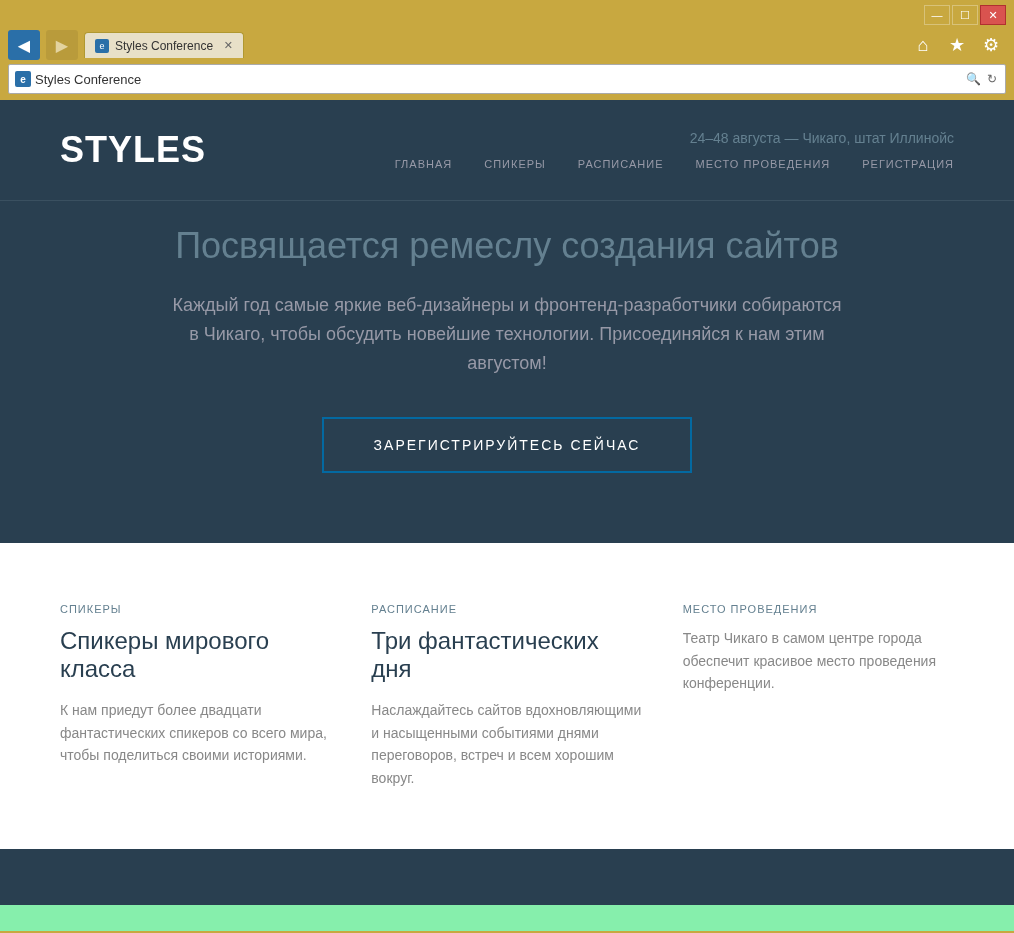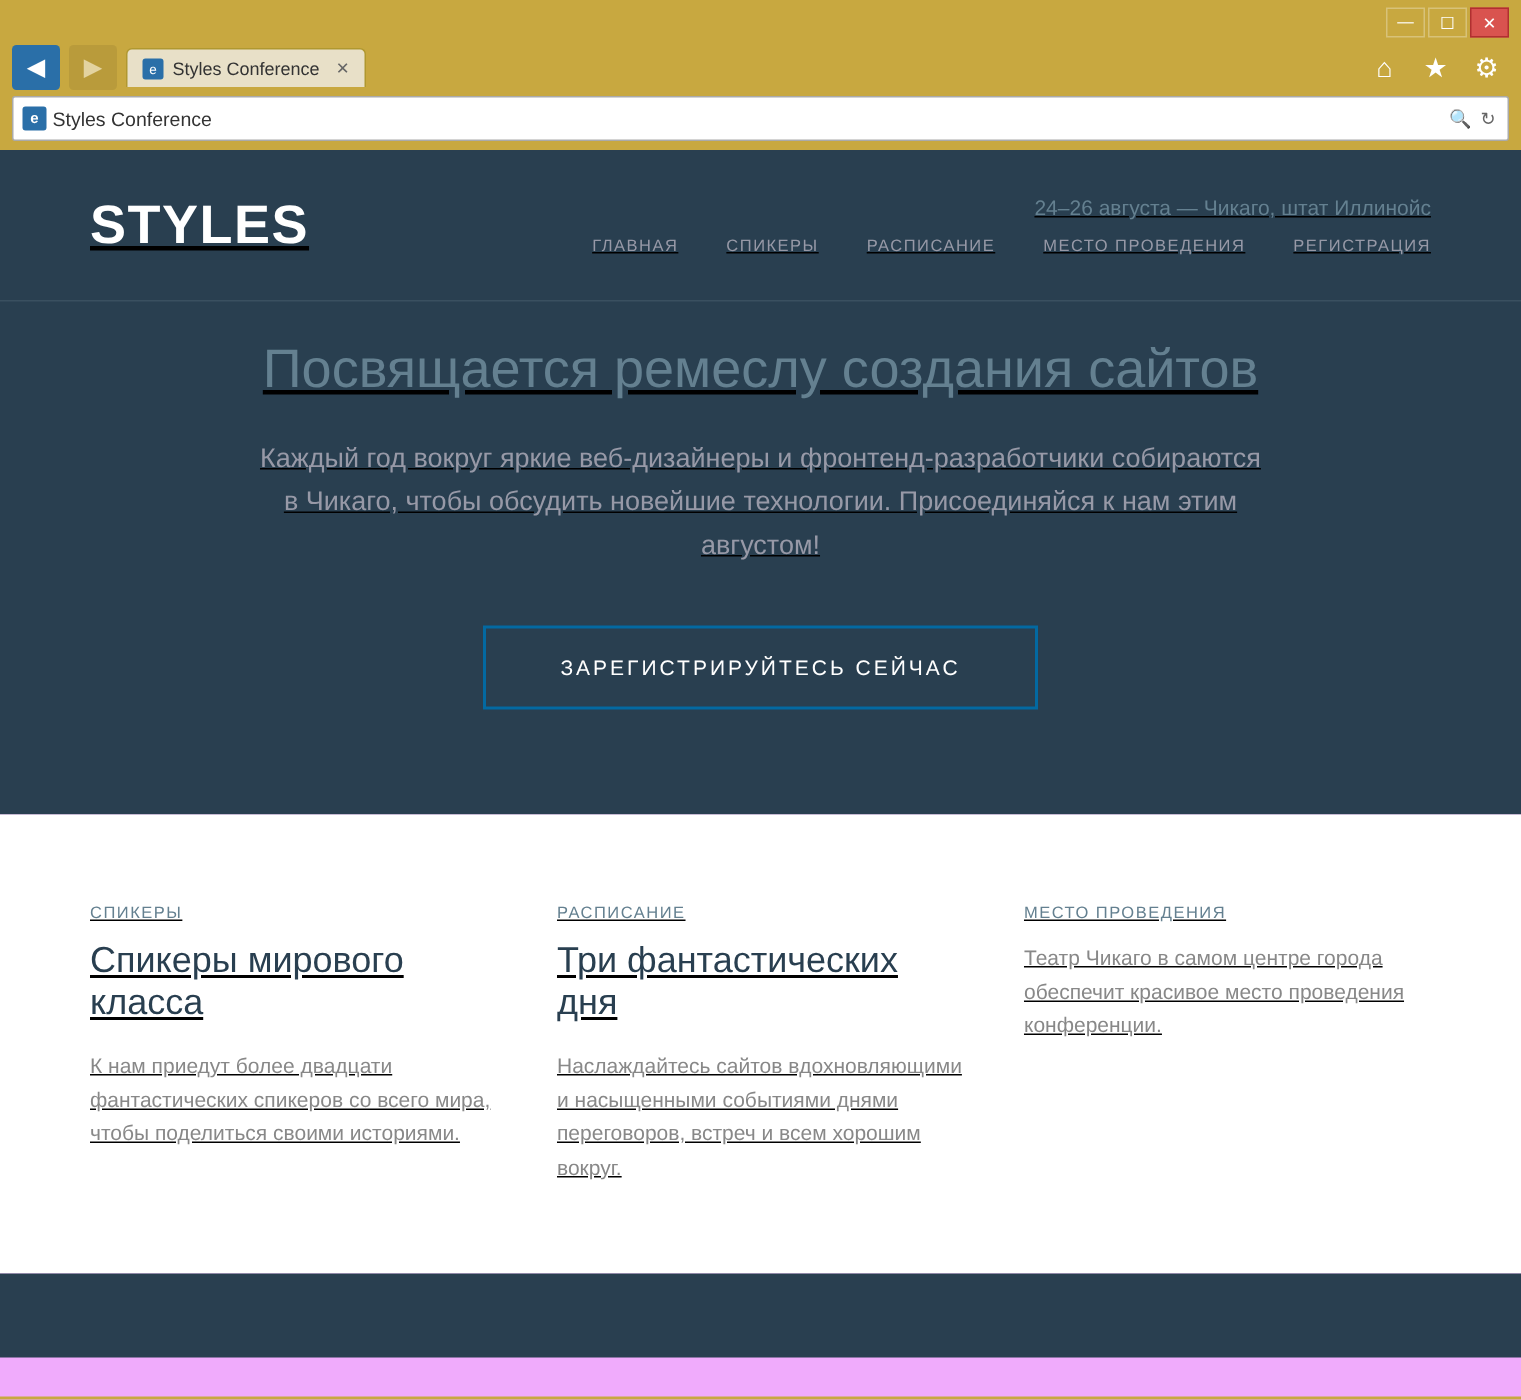--- a/index.html
+++ b/index.html
@@ -110,25 +110,24 @@
     }
     .tool-btn {
       width: 30px; height: 30px;
       border: none; background: none; cursor: pointer;
       color: #fff; font-size: 18px;
       display: flex; align-items: center; justify-content: center;
     }
 
     
     .website {
-      background: #f0abfc;
+      background: #86efac;
       width: 100%;
       height: calc(933px - 102px);
       overflow-y: auto;
-      text-decoration: underline;
     }
 
     
     .site-header {
       background: #293f50;
       padding: 30px 60px;
       display: flex;
       align-items: center;
       justify-content: space-between;
     }
@@ -276,34 +275,34 @@
 
 <div class="website">
 
   <header class="site-header">
     <div class="site-logo">
       <h1>
         <span>STYLES</span><br>
       </h1>
     </div>
     <div class="header-right">
-      <div class="event-date">24–26 августа — Чикаго, штат Иллинойс</div>
+      <div class="event-date">24–48 августа — Чикаго, штат Иллинойс</div>
       <nav class="site-nav">
         <a class="nav-link">ГЛАВНАЯ</a>
         <a class="nav-link">СПИКЕРЫ</a>
         <a class="nav-link">РАСПИСАНИЕ</a>
         <a class="nav-link">МЕСТО ПРОВЕДЕНИЯ</a>
         <a class="nav-link">РЕГИСТРАЦИЯ</a>
       </nav>
     </div>
   </header>
 
   <section class="hero">
     <h2>Посвящается ремеслу создания сайтов</h2>
-    <p>Каждый год вокруг яркие веб-дизайнеры и фронтенд-разработчики собираются в Чикаго, чтобы обсудить новейшие технологии. Присоединяйся к нам этим августом!</p>
+    <p>Каждый год самые яркие веб-дизайнеры и фронтенд-разработчики собираются в Чикаго, чтобы обсудить новейшие технологии. Присоединяйся к нам этим августом!</p>
     <button class="register-btn">ЗАРЕГИСТРИРУЙТЕСЬ СЕЙЧАС</button>
   </section>
 
   <section class="features">
     <div class="feature">
       <div class="feature-category">СПИКЕРЫ</div>
       <h3 class="feature-title">Спикеры мирового класса</h3>
       <p class="feature-desc">К нам приедут более двадцати фантастических спикеров со всего мира, чтобы поделиться своими историями.</p>
     </div>
     <div class="feature">

